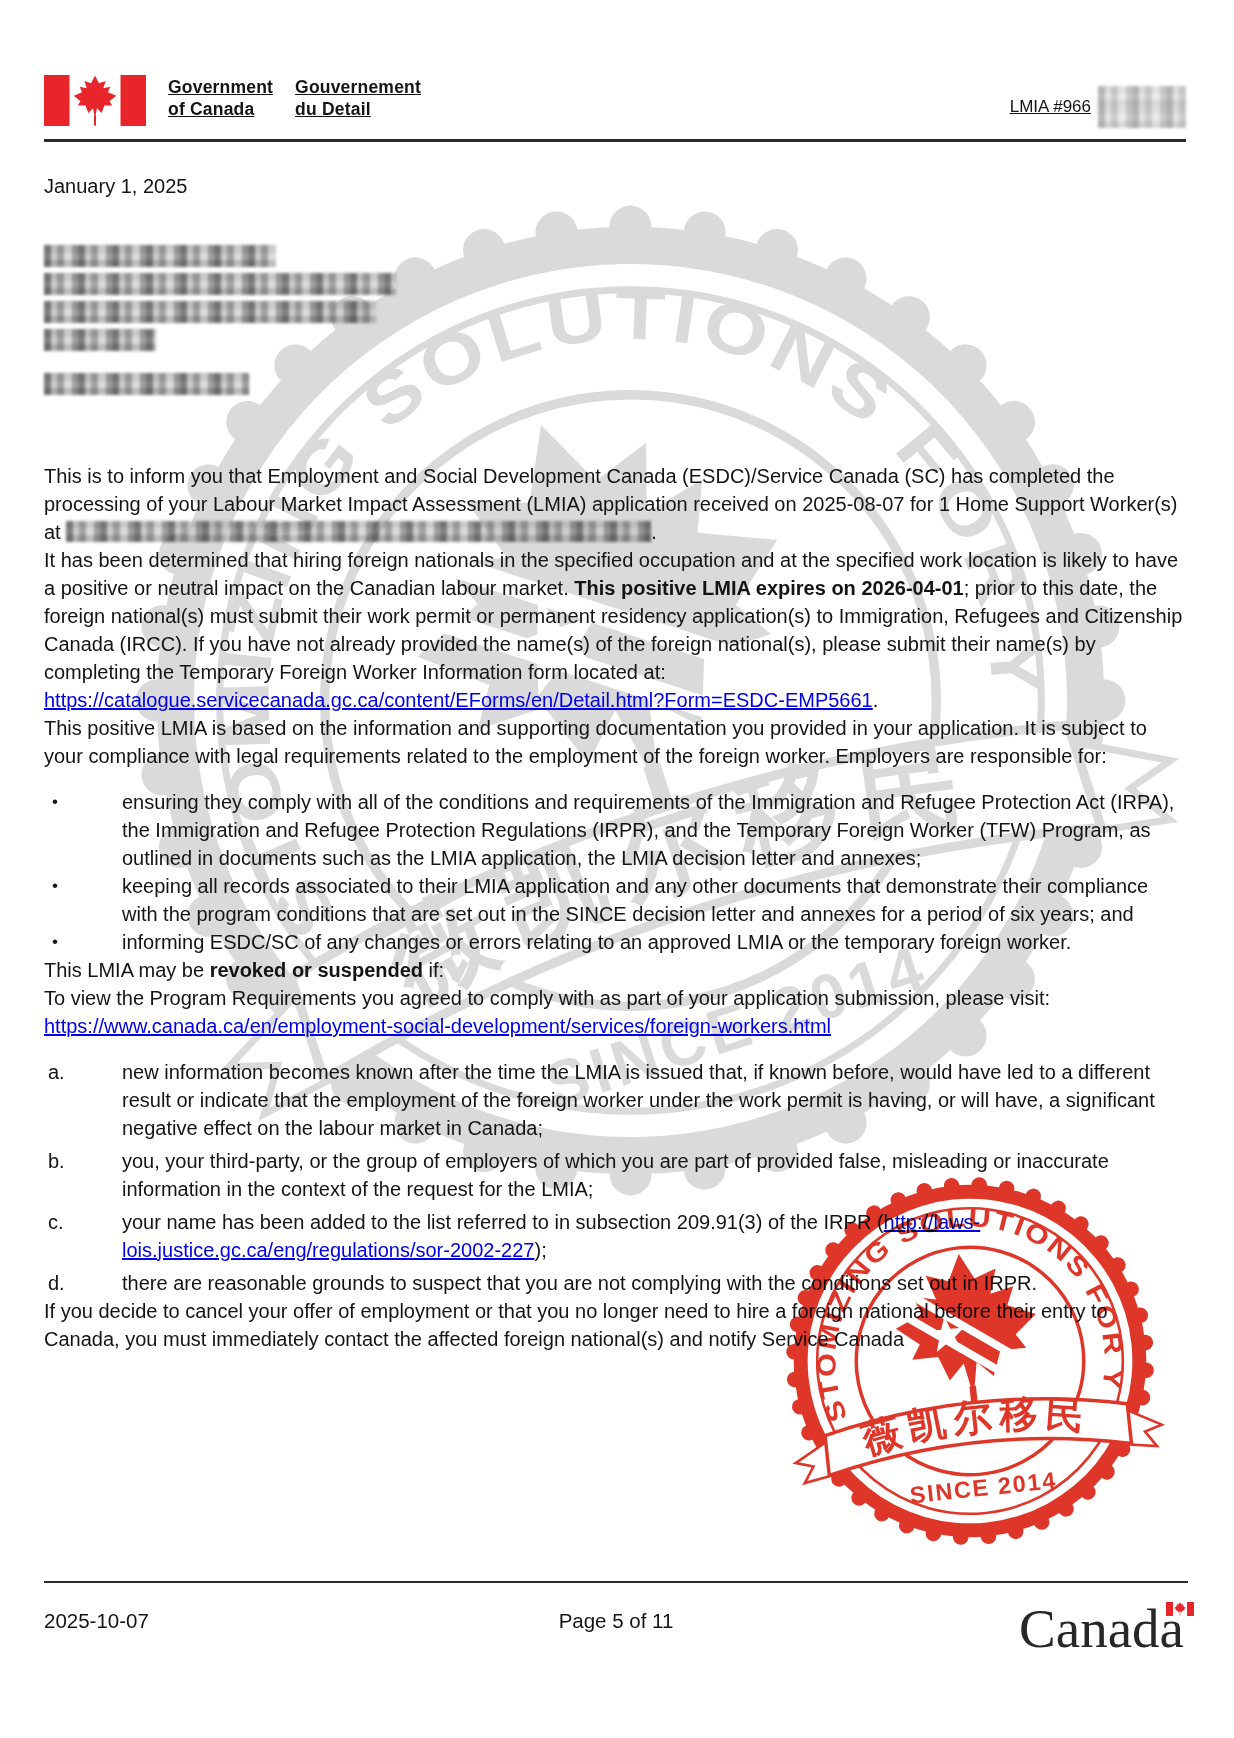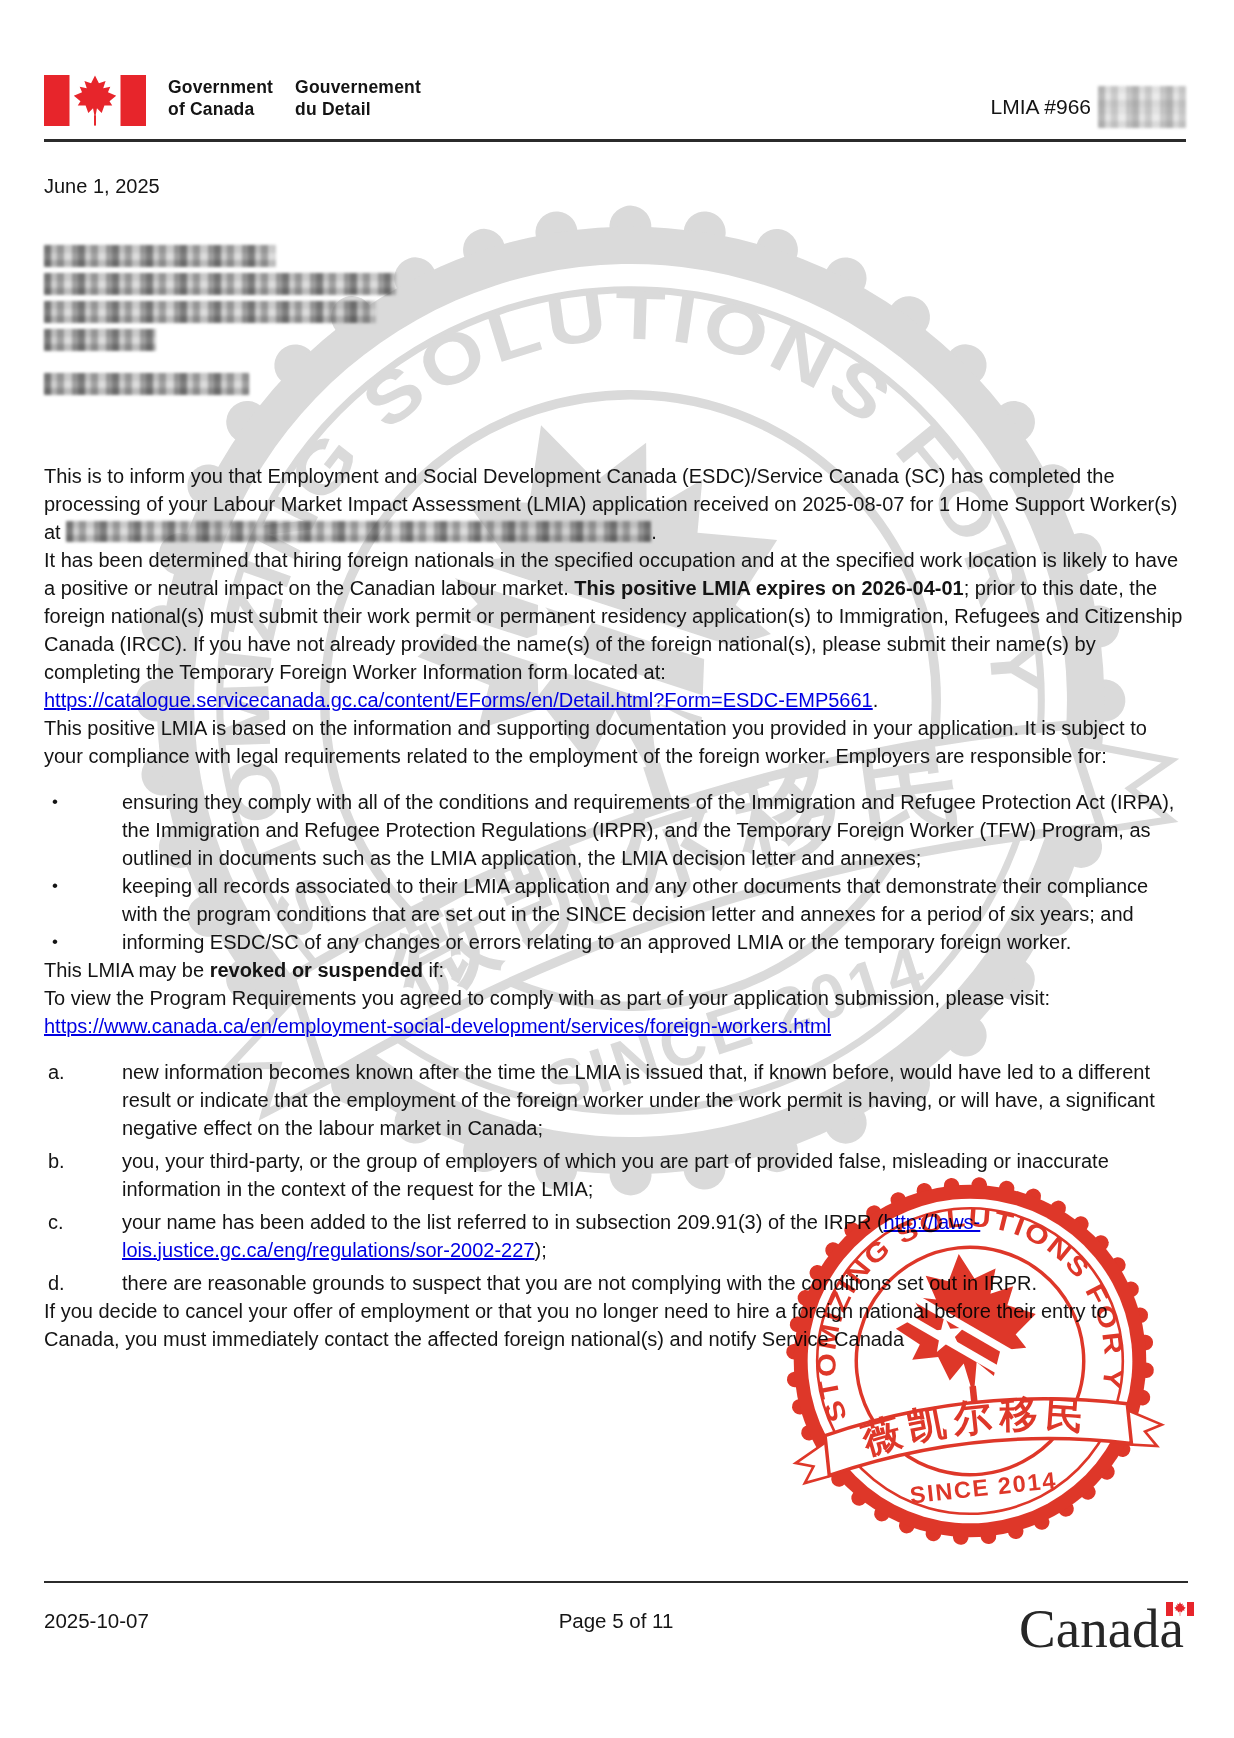--- a/index.html
+++ b/index.html
@@ -4,25 +4,25 @@
 <style>
   html,body{margin:0;padding:0;background:#888;}
   .page{position:relative;width:1234px;height:1738px;background:#fff;margin:0 auto;overflow:hidden;
         font-family:"Liberation Sans","DejaVu Sans",sans-serif;color:var(--text,#141414);}
   .content{position:relative;z-index:1;padding:0 48px 0 44px;font-size:20px;line-height:28px;}
   .watermark{position:absolute;left:117px;top:187px;width:1027px;height:1027px;transform:rotate(-18deg);z-index:0;opacity:.9;}
   .watermark svg,.stamp svg,.flag svg,.wm-flag svg{display:block;width:100%;height:100%;}
   .stamp{position:absolute;left:779px;top:1170px;width:382px;height:382px;transform:rotate(-6deg);
          z-index:2;mix-blend-mode:multiply;opacity:.93;pointer-events:none;}
   
-  .header{padding-top:74px;display:flex;justify-content:space-between;align-items:flex-start;}
+  .header{padding-top:74px;display:flex;justify-content:space-between;align-items:flex-start;text-decoration:underline;}
   .fip{display:flex;gap:22px;}
   .flag{width:102px;height:51px;margin-top:1px;}
   .fip-col{font-size:17.5px;line-height:21.5px;font-weight:bold;letter-spacing:.2px;margin-top:3px;}
-  .lmia-ref{font-size:21px;margin-top:12px;display:flex;align-items:center;gap:3px;white-space:nowrap;}
+  .lmia-ref{font-size:17px;margin-top:12px;display:flex;align-items:center;gap:3px;white-space:nowrap;}
   .rule{margin-top:11px;border-top:3px solid var(--rule,#2b2b2b);}
   .date{margin-top:30px;}
   
   .rx{display:inline-block;height:22px;border-radius:1px;filter:blur(1.4px);
       background:
         repeating-linear-gradient(90deg, rgba(40,40,40,.55) 0 7px, rgba(150,150,150,.35) 7px 13px,
           rgba(90,90,90,.5) 13px 20px, rgba(190,190,190,.35) 20px 28px, rgba(70,70,70,.45) 28px 34px),
         repeating-linear-gradient(0deg, rgba(120,120,120,.5) 0 7px, rgba(215,215,215,.5) 7px 14px, rgba(160,160,160,.5) 14px 21px);}
   .rx-lmia{width:88px;height:42px;opacity:.55;margin-left:4px;}
   .addr{margin-top:45px;}
@@ -148,21 +148,21 @@
         </div>
       </div>
       <div class="lmia-ref">
         <span>LMIA #966</span>
           <span class="rx rx-lmia"></span>
       </div>
     </div>
 
     <div class="rule"></div>
 
-    <div class="date">June 1, 2025</div>
+    <div class="date">January 1, 2025</div>
 
     <div class="addr">
       <span class="rx w1"></span>
       <span class="rx w2"></span>
       <span class="rx w3"></span>
       <span class="rx w4"></span>
     </div>
 
     <div class="salut">
       <span class="rx"></span>

